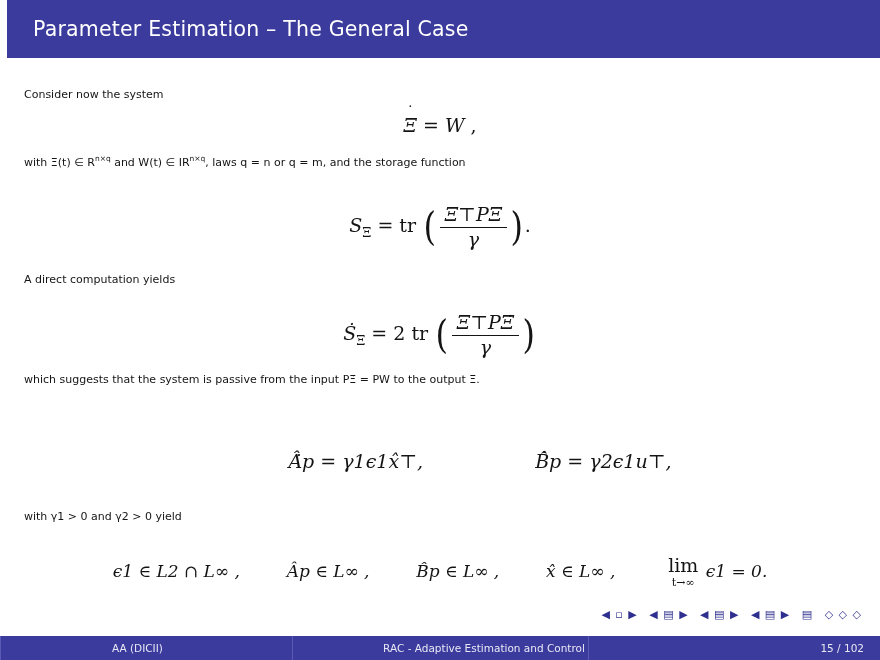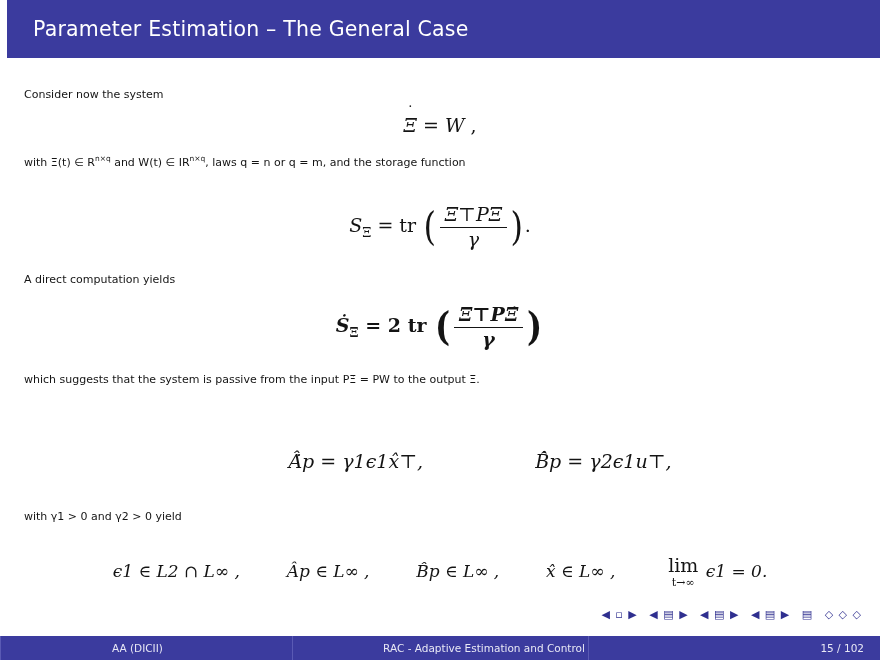--- a/index.html
+++ b/index.html
@@ -174,21 +174,21 @@
     </div>
 
     <div class="centered eq" style="top:146px;">
       <span>S</span><sub class="up">Ξ</sub>
       <span class="op">= tr</span>
       <span class="paren">(</span><span class="frac"><span class="num">Ξ⊤PΞ</span><span class="den">γ</span></span><span class="paren">)</span><span class="op">.</span>
     </div>
 
     <div class="line" style="left:24px; top:215px;">A direct computation yields</div>
 
-    <div class="centered eq" style="top:246px;font-weight:bold;">
+    <div class="centered eq" style="top:254px;">
       <span class="dotted"><span>Ṡ</span></span><sub class="up">Ξ</sub>
       <span class="op">= 2 tr</span>
       <span class="paren">(</span><span class="frac"><span class="num">Ξ⊤PΞ̇</span><span class="den">γ</span></span><span class="paren">)</span>
     </div>
 
     <div class="line" style="left:24px; top:315px;">which suggests that the system is passive from the input PΞ̇ = PW to the output Ξ.</div>
 
 
     <div class="centered eq" style="top:392px;margin-left:40px;">
       <span>Â̇p = γ1ϵ1x̂⊤,</span>

